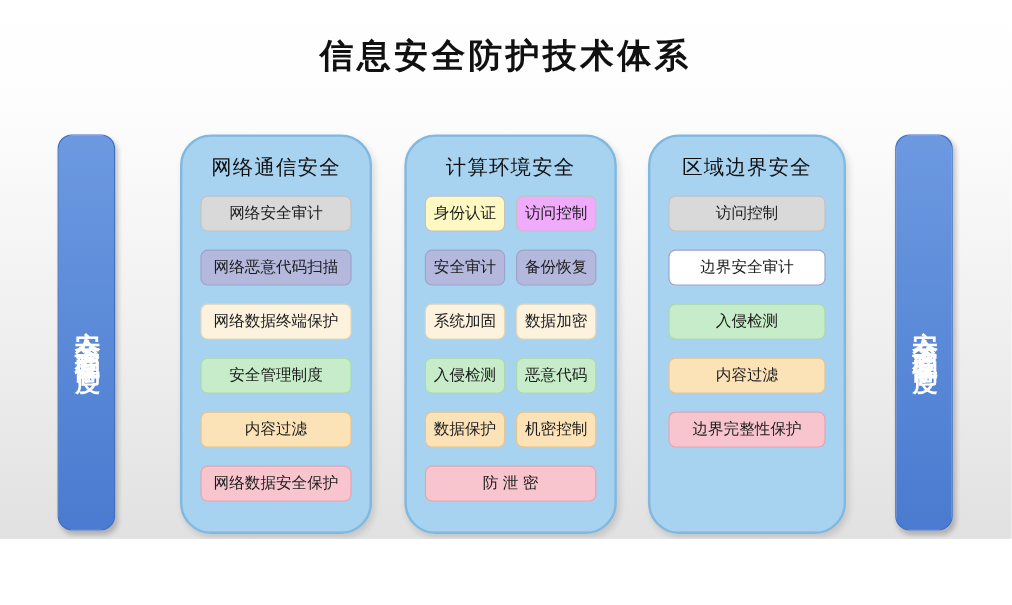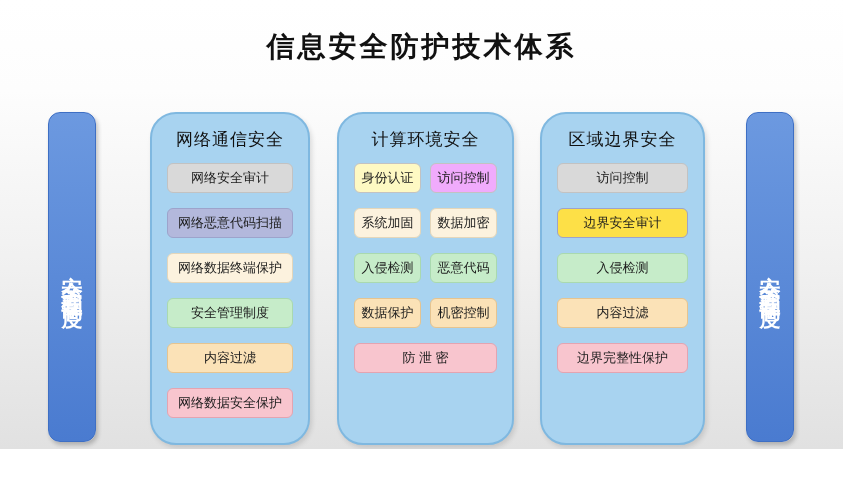--- a/index.html
+++ b/index.html
@@ -88,20 +88,24 @@
   </section>
 
   <section class="panel" id="panel-1" style="background: rgb(168, 211, 240); border-color: rgb(127, 184, 224);">
     <h2>计算环境安全</h2>
     <div class="rows">
         <div class="row">
           <div class="item" style="background: #fef9c3; border-color: rgb(194, 194, 194);">身份认证</div>
           <div class="item" style="background: #f0abfc; border-color: rgb(194, 194, 194);">访问控制</div>
         </div>
         <div class="row">
+          <div class="item" style="background: rgb(179, 184, 220); border-color: rgb(157, 163, 203);">安全审计</div>
+          <div class="item" style="background: rgb(179, 184, 220); border-color: rgb(157, 163, 203);">备份恢复</div>
+        </div>
+        <div class="row">
           <div class="item" style="background: rgb(252, 242, 222); border-color: rgb(228, 214, 186);">系统加固</div>
           <div class="item" style="background: rgb(252, 242, 222); border-color: rgb(228, 214, 186);">数据加密</div>
         </div>
         <div class="row">
           <div class="item" style="background: rgb(198, 236, 201); border-color: rgb(169, 217, 175);">入侵检测</div>
           <div class="item" style="background: rgb(198, 236, 201); border-color: rgb(169, 217, 175);">恶意代码</div>
         </div>
         <div class="row">
           <div class="item" style="background: rgb(251, 226, 183); border-color: rgb(229, 196, 144);">数据保护</div>
           <div class="item" style="background: rgb(251, 226, 183); border-color: rgb(229, 196, 144);">机密控制</div>
@@ -112,21 +116,21 @@
       </div>
   </section>
 
   <section class="panel" id="panel-2" style="background: rgb(168, 211, 240); border-color: rgb(127, 184, 224);">
     <h2>区域边界安全</h2>
     <div class="rows">
         <div class="row">
           <div class="item" style="background: rgb(217, 217, 217); border-color: rgb(194, 194, 194);">访问控制</div>
         </div>
         <div class="row">
-          <div class="item" style="background: #fde047; border-color: rgb(157, 163, 203);">边界安全审计</div>
+          <div class="item" style="background: #ffffff; border-color: rgb(157, 163, 203);">边界安全审计</div>
         </div>
         <div class="row">
           <div class="item" style="background: rgb(198, 236, 201); border-color: rgb(169, 217, 175);">入侵检测</div>
         </div>
         <div class="row">
           <div class="item" style="background: rgb(251, 226, 183); border-color: rgb(229, 196, 144);">内容过滤</div>
         </div>
         <div class="row">
           <div class="item" style="background: rgb(248, 197, 206); border-color: rgb(227, 164, 177);">边界完整性保护</div>
         </div>

